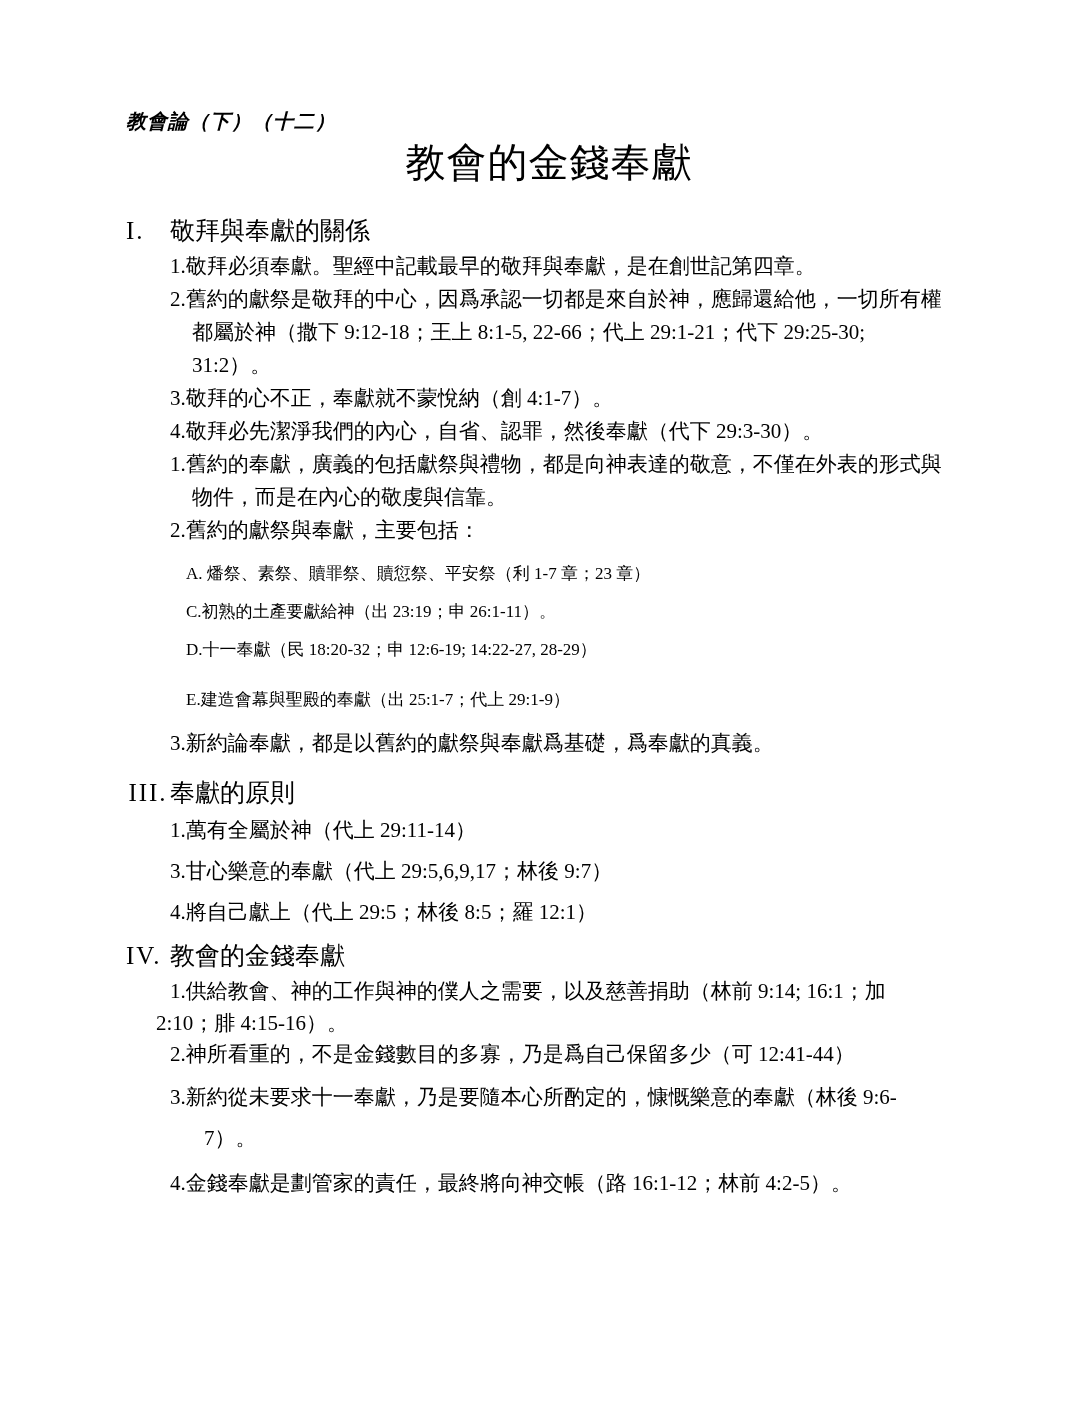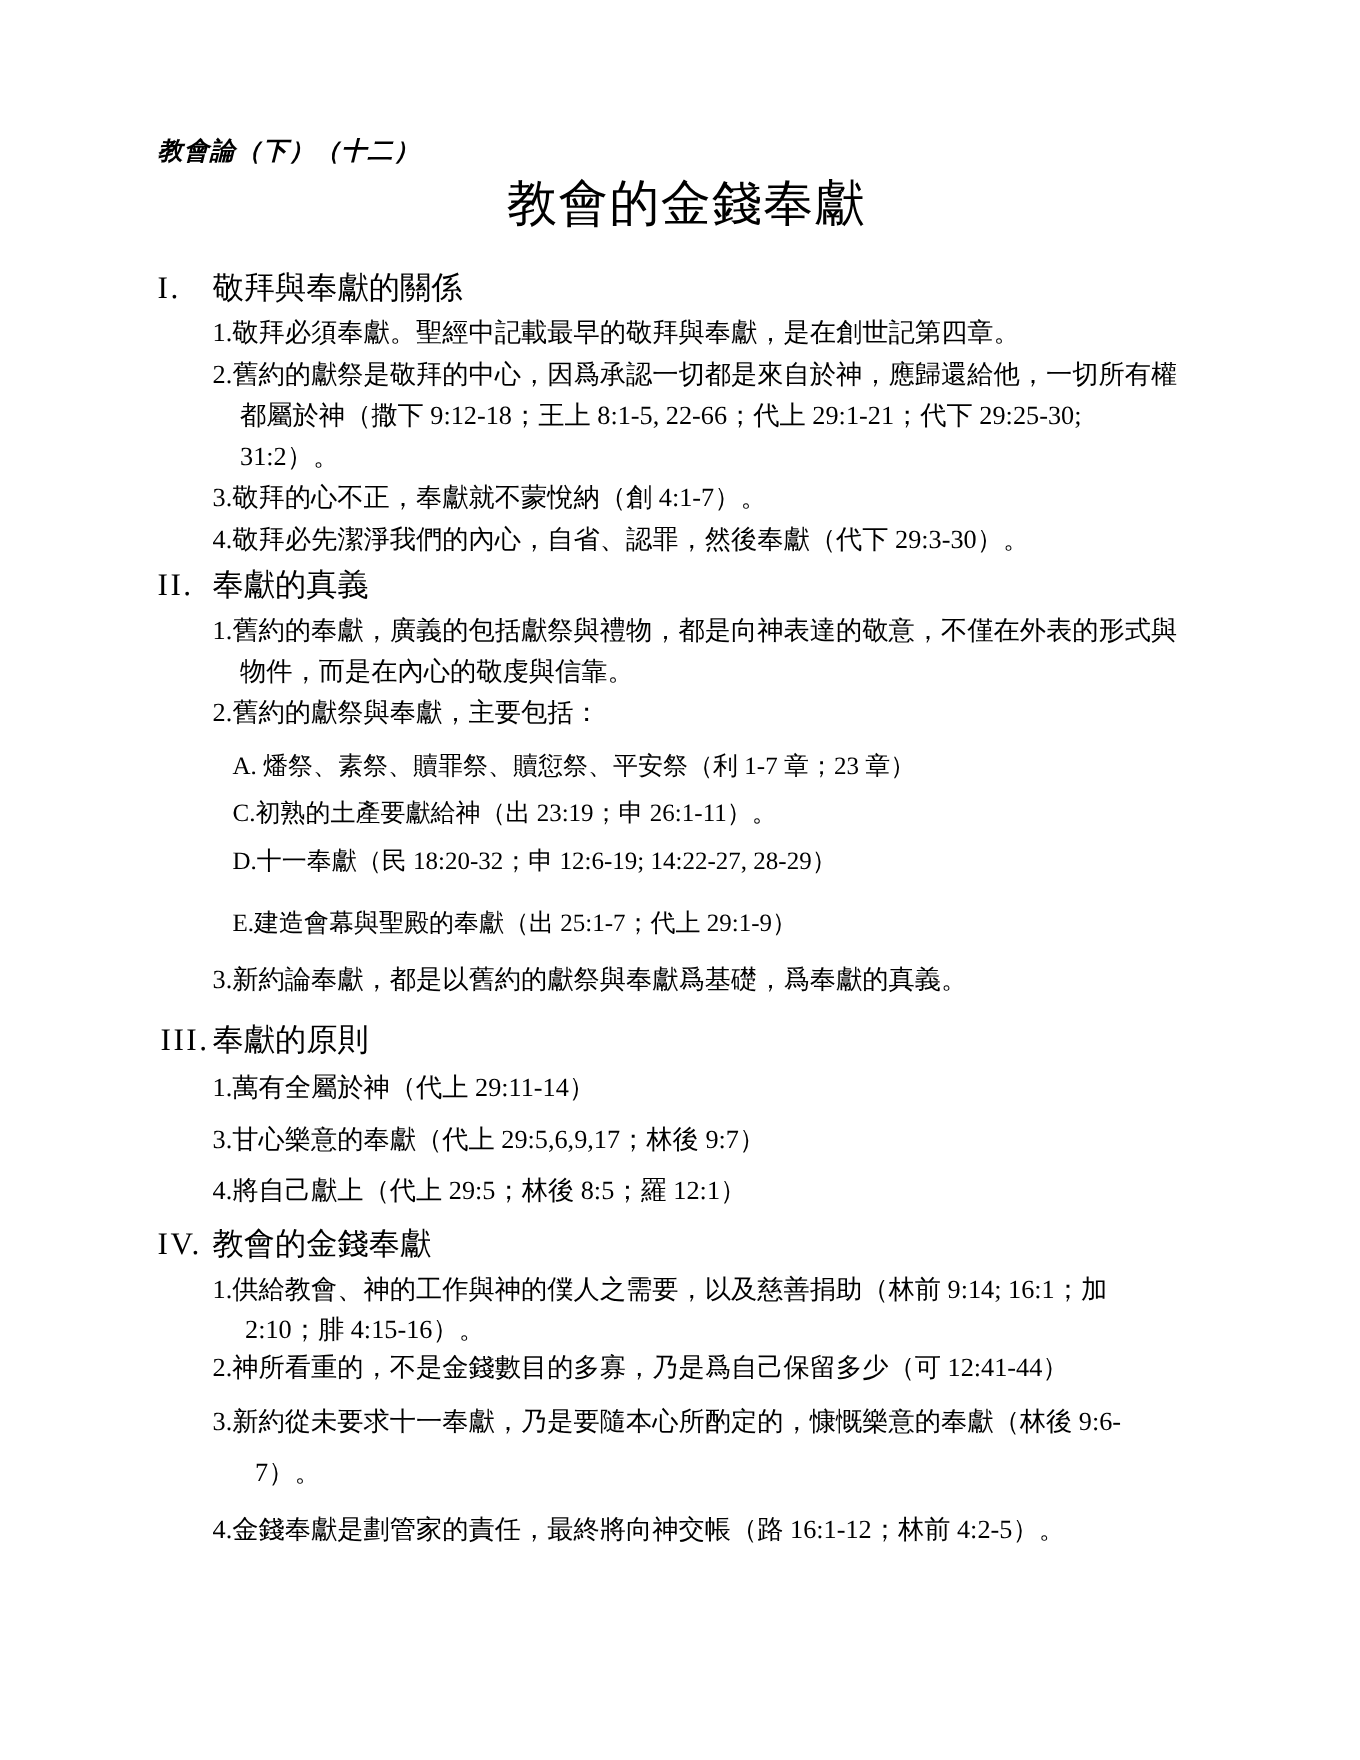--- a/index.html
+++ b/index.html
@@ -43,29 +43,29 @@
     min-width: 44px;
     letter-spacing: 2px;
   }
   .line {
     margin-left: 44px;
     font-size: 21px;
     line-height: 33px;
     white-space: nowrap;
   }
   .cont  { margin-left: 66px; }
-  .sub   { margin-left: 60px; font-size: 20px; line-height: 23px; margin-top: 15px; }
+  .sub   { margin-left: 60px; font-size: 17px; line-height: 23px; margin-top: 15px; }
   .mt2   { margin-top: 2px; }
   .mt8   { margin-top: 8px; }
   .mt10  { margin-top: 10px; }
   .mt12  { margin-top: 12px; }
   .mt14  { margin-top: 14px; text-align: center; }
   .mt16  { margin-top: 16px; }
   .mt27  { margin-top: 27px; }
-  .cont4 { margin-left: 70px; line-height: 30px; }
+  .cont4 { margin-left: 30px; line-height: 30px; }
   .cont-solo { margin-left: 78px; }
 </style>
 </head>
 <body>
 
 <div class="page">
 
   <div class="header-note">教會論（下）（十二）</div>
 
   <div class="doc-title">教會的金錢奉獻</div>
@@ -77,24 +77,20 @@
     </div>
     <div class="line">1.敬拜必須奉獻。聖經中記載最早的敬拜與奉獻，是在創世記第四章。</div>
     <div class="line">2.舊約的獻祭是敬拜的中心，因爲承認一切都是來自於神，應歸還給他，一切所有權</div>
     <div class="line cont">都屬於神（撒下 9:12-18；王上 8:1-5, 22-66；代上 29:1-21；代下 29:25-30;</div>
     <div class="line cont">31:2）。</div>
     <div class="line">3.敬拜的心不正，奉獻就不蒙悅納（創 4:1-7）。</div>
     <div class="line">4.敬拜必先潔淨我們的內心，自省、認罪，然後奉獻（代下 29:3-30）。</div>
   </section>
 
   <section>
-    <div class="sec-heading mt2">
-      <span class="numeral">II.</span>
-      <span class="sec-title">奉獻的真義</span>
-    </div>
     <div class="line">1.舊約的奉獻，廣義的包括獻祭與禮物，都是向神表達的敬意，不僅在外表的形式與</div>
     <div class="line cont">物件，而是在內心的敬虔與信靠。</div>
     <div class="line">2.舊約的獻祭與奉獻，主要包括：</div>
     <div class="line sub">A. 燔祭、素祭、贖罪祭、贖愆祭、平安祭（利 1-7 章；23 章）</div>
     <div class="line sub">C.初熟的土產要獻給神（出 23:19；申 26:1-11）。</div>
     <div class="line sub">D.十一奉獻（民 18:20-32；申 12:6-19; 14:22-27, 28-29）</div>
     <div class="line sub mt27">E.建造會幕與聖殿的奉獻（出 25:1-7；代上 29:1-9）</div>
     <div class="line mt16">3.新約論奉獻，都是以舊約的獻祭與奉獻爲基礎，爲奉獻的真義。</div>
   </section>
 

